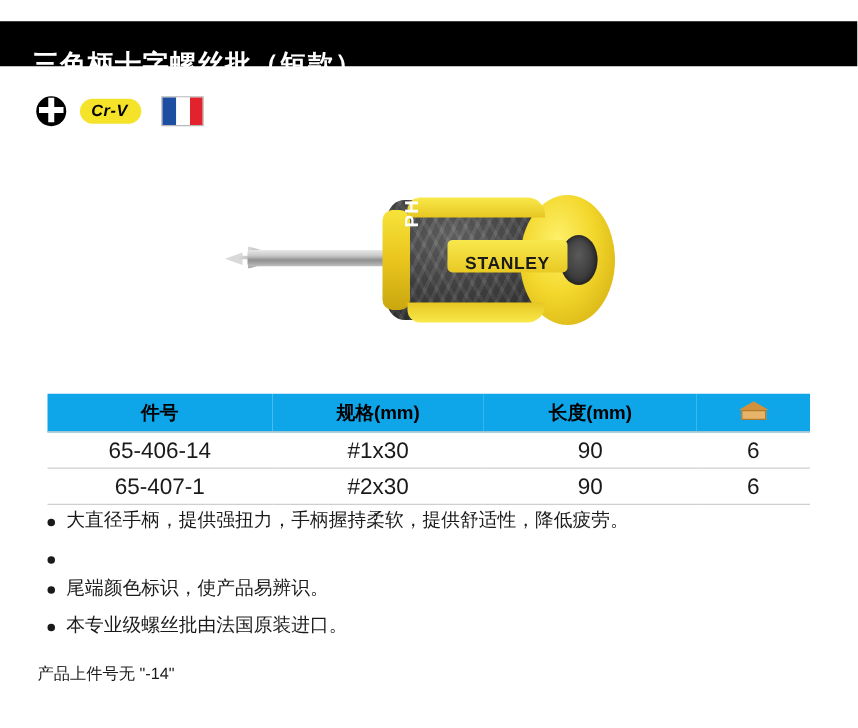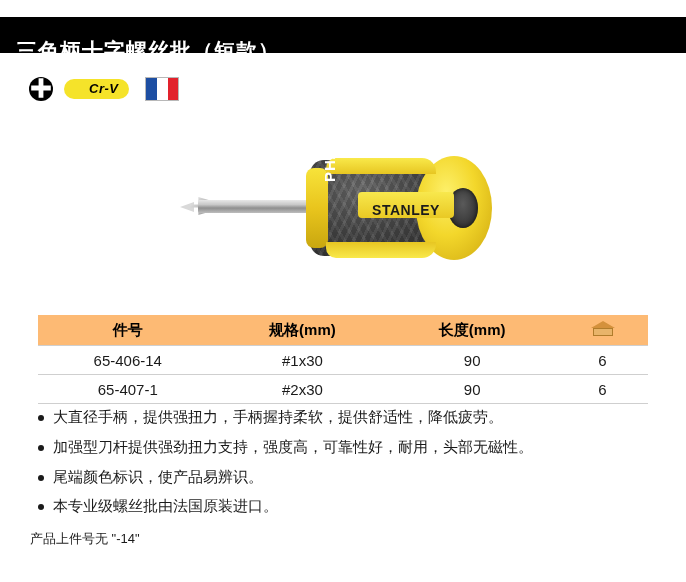--- a/index.html
+++ b/index.html
@@ -30,21 +30,21 @@
     height: 36px;
     background: #000000;
     display: flex;
     align-items: center;
   }
   .title-text {
     color: #ffffff;
     font-size: 21px;
     font-weight: bold;
     letter-spacing: 1px;
-    padding-left: 16px;
+    padding-left: 26px;
     font-family: "Liberation Sans", sans-serif;
     margin-top: 32px;
   }
   
   .badge-row {
     position: absolute;
     left: 28px;
     top: 76px;
     display: flex;
     align-items: center;
@@ -54,21 +54,21 @@
     width: 26px;
     height: 26px;
     position: relative;
   }
   .crv-badge {
     background: #f5e32a;
     color: #000000;
     font-weight: bold;
     font-style: italic;
     font-size: 13px;
-    padding: 3px 11px 4px 25px;
+    padding: 3px 11px 4px 9px;
     border-radius: 11px;
     line-height: 1;
     letter-spacing: 0.5px;
   }
   .flag {
     width: 34px;
     height: 24px;
     display: flex;
     border: 1px solid #b8b8b8;
     box-sizing: border-box;
@@ -238,35 +238,35 @@
     left: 38px;
     top: 315px;
     width: 610px;
   }
   table.spec {
     border-collapse: collapse;
     width: 610px;
     font-size: 14px;
   }
   table.spec thead th {
-    background: #fdba74;
+    background: #0ea5e9;
     color: #000000;
     font-weight: bold;
     height: 28px;
     font-size: 15px;
     border: none;
     text-align: center;
     vertical-align: middle;
   }
   table.spec tbody td {
     height: 26px;
     text-align: center;
     vertical-align: middle;
     border-bottom: 1px solid #cfcfcf;
-    font-size: 15px;
+    font-size: 18px;
     color: #1a1a1a;
   }
   table.spec tbody tr:first-child td {
     border-top: 1px solid #cfcfcf;
   }
   .col1 { width: 180px; }
   .col2 { width: 170px; margin-top: 12px; }
   .col3 { width: 170px; }
   .col4 { width: 90px; }
   .box-icon {
@@ -397,21 +397,20 @@
     </table>
   </div>
 
   <div class="bullets">
     <div class="bullet">
       <span class="dot"></span>
       <span>大直径手柄，提供强扭力，手柄握持柔软，提供舒适性，降低疲劳。</span>
     </div>
     <div class="bullet">
       <span class="dot"></span>
-      <span>加强型刀杆提供强劲扭力支持，强度高，可靠性好，耐用，头部无磁性。</span>
     </div>
     <div class="bullet">
       <span class="dot"></span>
       <span>尾端颜色标识，使产品易辨识。</span>
     </div>
     <div class="bullet">
       <span class="dot"></span>
       <span>本专业级螺丝批由法国原装进口。</span>
     </div>
   </div>

